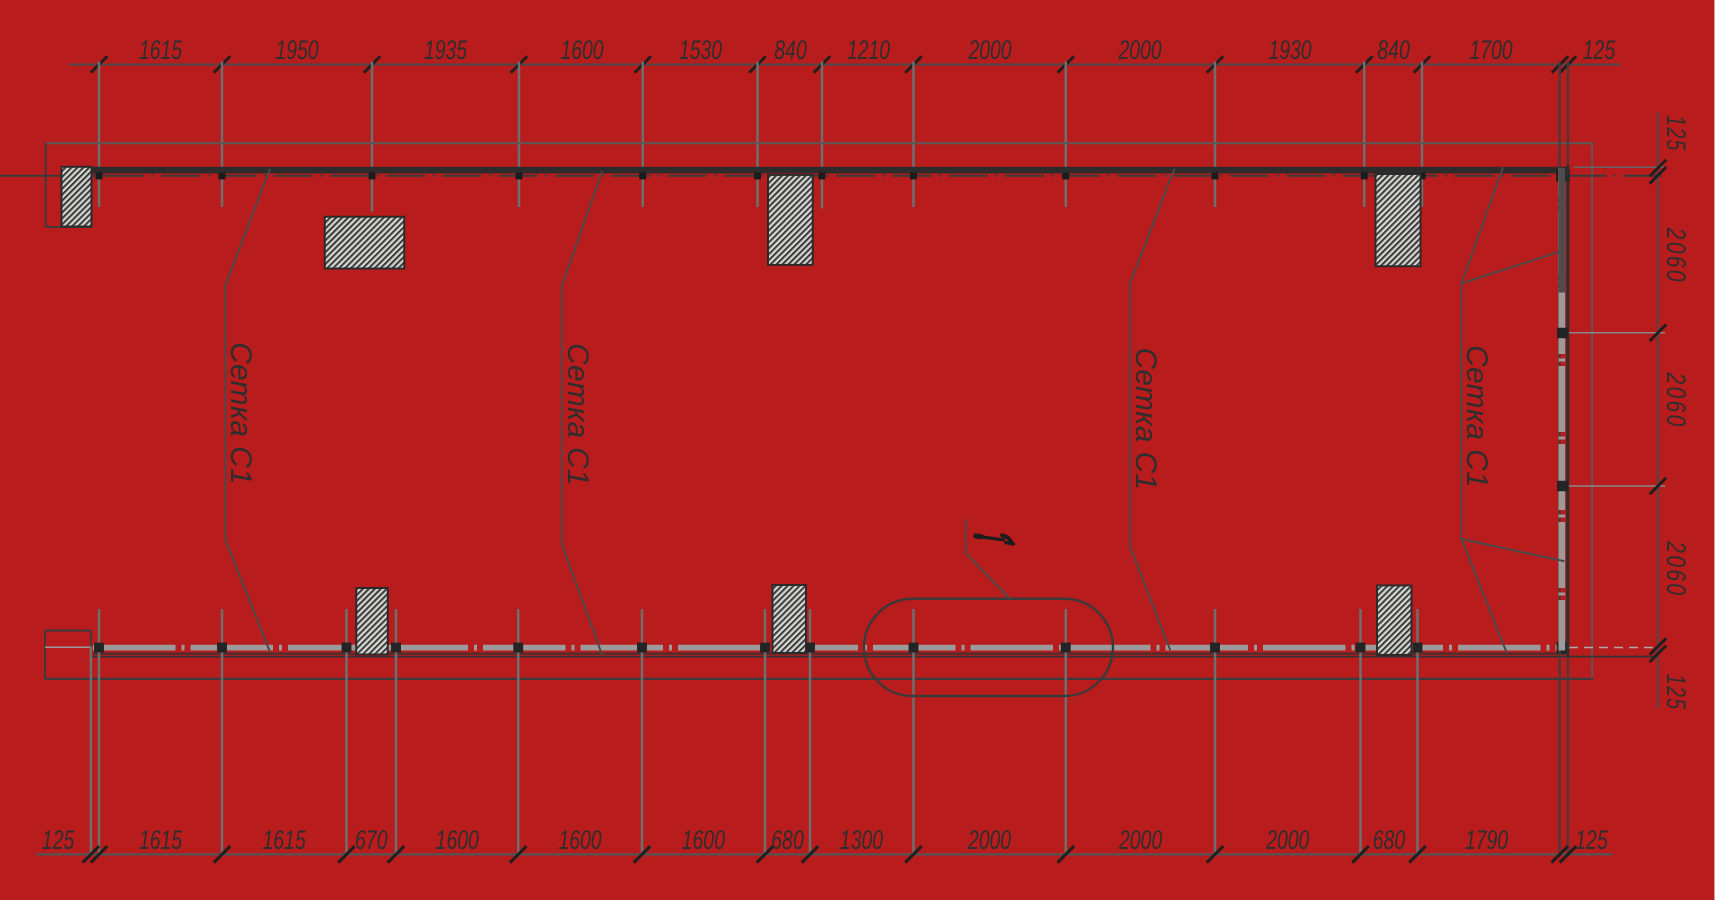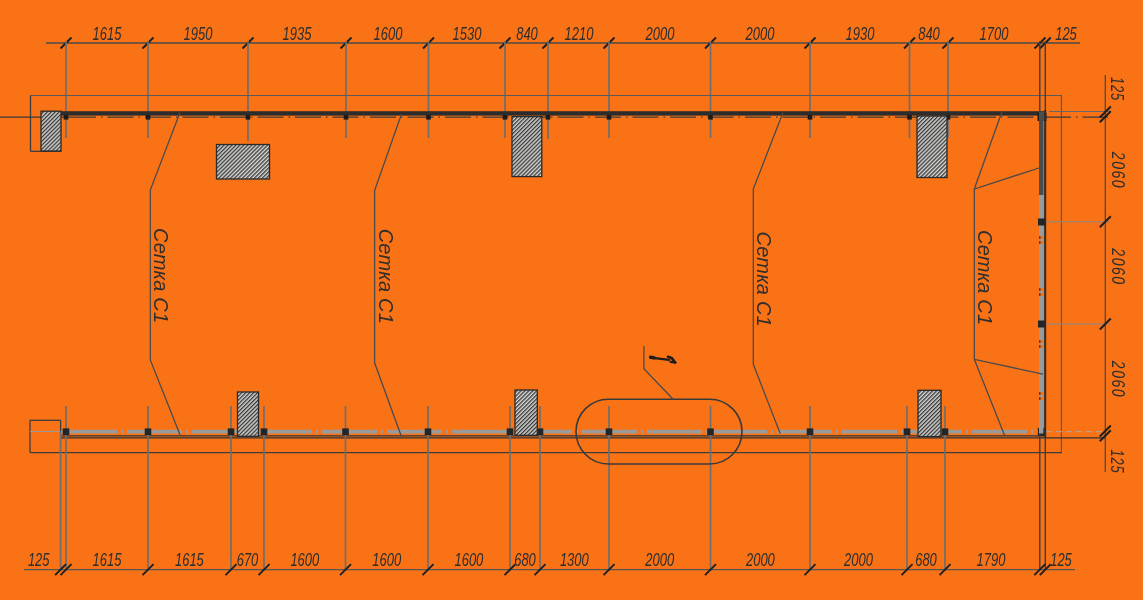--- a/index.html
+++ b/index.html
@@ -1,16 +1,16 @@
 <!DOCTYPE html>
 <html><head>
 <meta charset="utf-8">
 <style>
   html,body{margin:0;padding:0;background:#ffffff;}
-  #page{position:relative;width:1143px;height:600px;background:#f97316;overflow:hidden;
+  #page{position:relative;width:1143px;height:600px;background:#b91c1c;overflow:hidden;
         font-family:"Liberation Sans", sans-serif;}
   svg{position:absolute;left:0;top:0;}
   text{font-family:"Liberation Sans", sans-serif;font-style:italic;fill:#2e2e2e;}
 </style>
 </head>
 <body>
 <div id="page">
 <svg width="1143" height="600" viewBox="0 0 1143 600">
 <defs>
   <pattern id="hatch" patternUnits="userSpaceOnUse" width="2.8" height="2.8" patternTransform="rotate(-45)">

